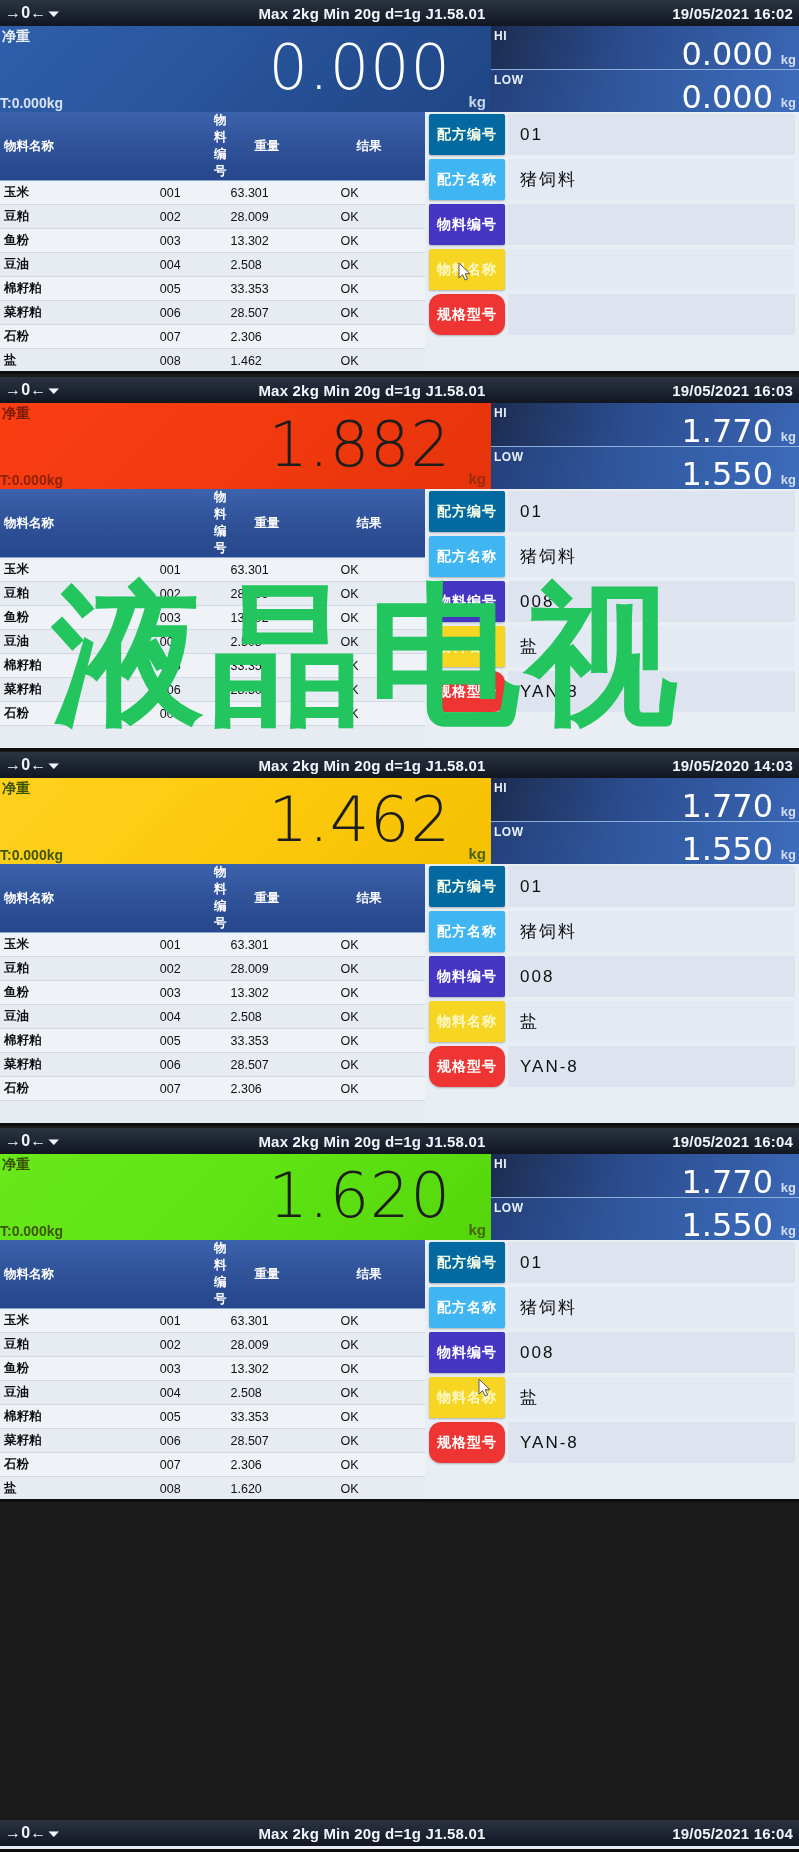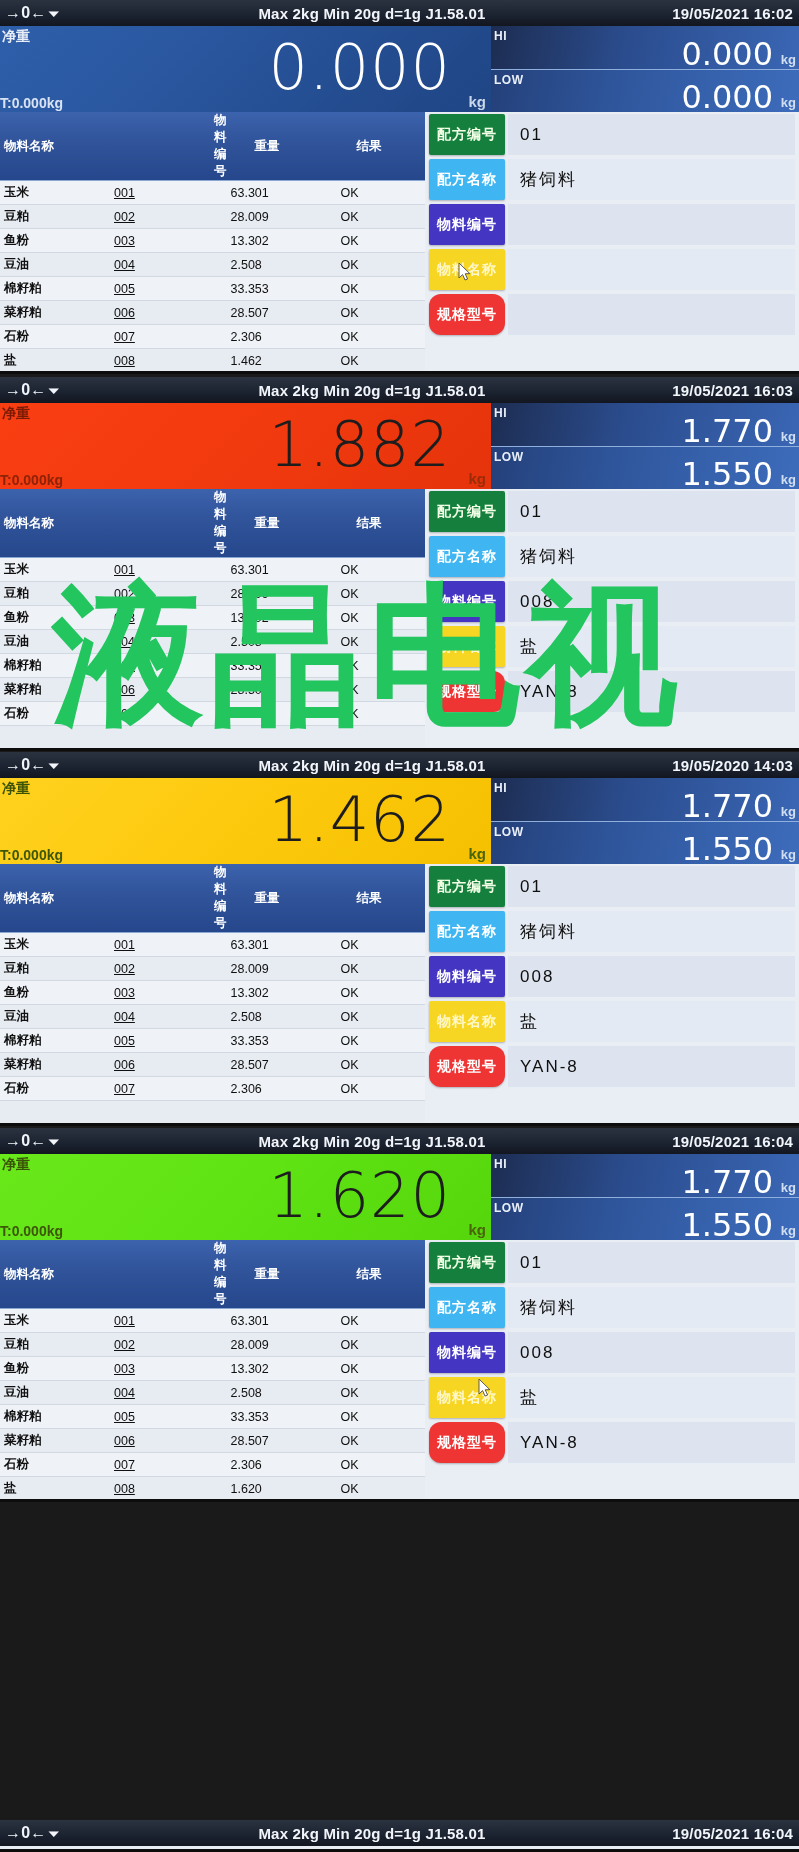--- a/index.html
+++ b/index.html
@@ -106,36 +106,36 @@
   table.mtable thead th.c3 { text-align:left; padding-left: 28px; }
   table.mtable thead th.c4 { text-align:left; padding-left: 20px; }
   table.mtable tbody td {
     height: 24px; font-size: 12.5px; color:#101010;
     border-bottom: 1px solid #d2d8e2;
     background:#eff2f7;
     padding-left:4px;
   }
   table.mtable tbody tr:nth-child(even) td { background:#e7ebf2; }
   td.c1 { width: 110px; font-weight: bold; }
-  td.c2 { width: 105px; text-align:left; padding-left: 102px; text-decoration: underline; }
+  td.c2 { width: 105px; text-align:center; padding-left: 102px; }
   td.c3 { width: 110px; text-align:left; padding-left: 26px; }
   td.c4 { text-align:left; padding-left: 18px; }
   tr.empty td { height: 24px; }
 
   
   .fields { width: 374px; background:#e9edf4; }
   .frow { display:flex; height: 45px; align-items: stretch; }
   .fkey {
     width: 76px; margin: 2px 3px 2px 4px;
     display:flex; align-items:center; justify-content:center;
     color:#ffffff; font-size: 14px; font-weight: bold;
     border-radius: 2px; letter-spacing:1px;
     box-shadow: 0 1px 2px rgba(0,0,0,.25);
   }
-  .fkey.k-green  { background:#15803d; color:#f3ffe7; }
+  .fkey.k-green  { background:#0369a1; color:#f3ffe7; }
   .fkey.k-blue   { background:#3fb6f2; }
   .fkey.k-purple { background:#4436c2; }
   .fkey.k-yellow { background:#f7d623; color:#fff7c8; }
   .fkey.k-red    { background:#ef3434;border-radius:12px; }
   .fval {
     flex:1; display:flex; align-items:center;
     background:#dde4ef; margin:2px 4px 2px 0;
     font-size: 17px; color:#0f0f0f; padding-left: 12px;
     letter-spacing: 2px;
   }

